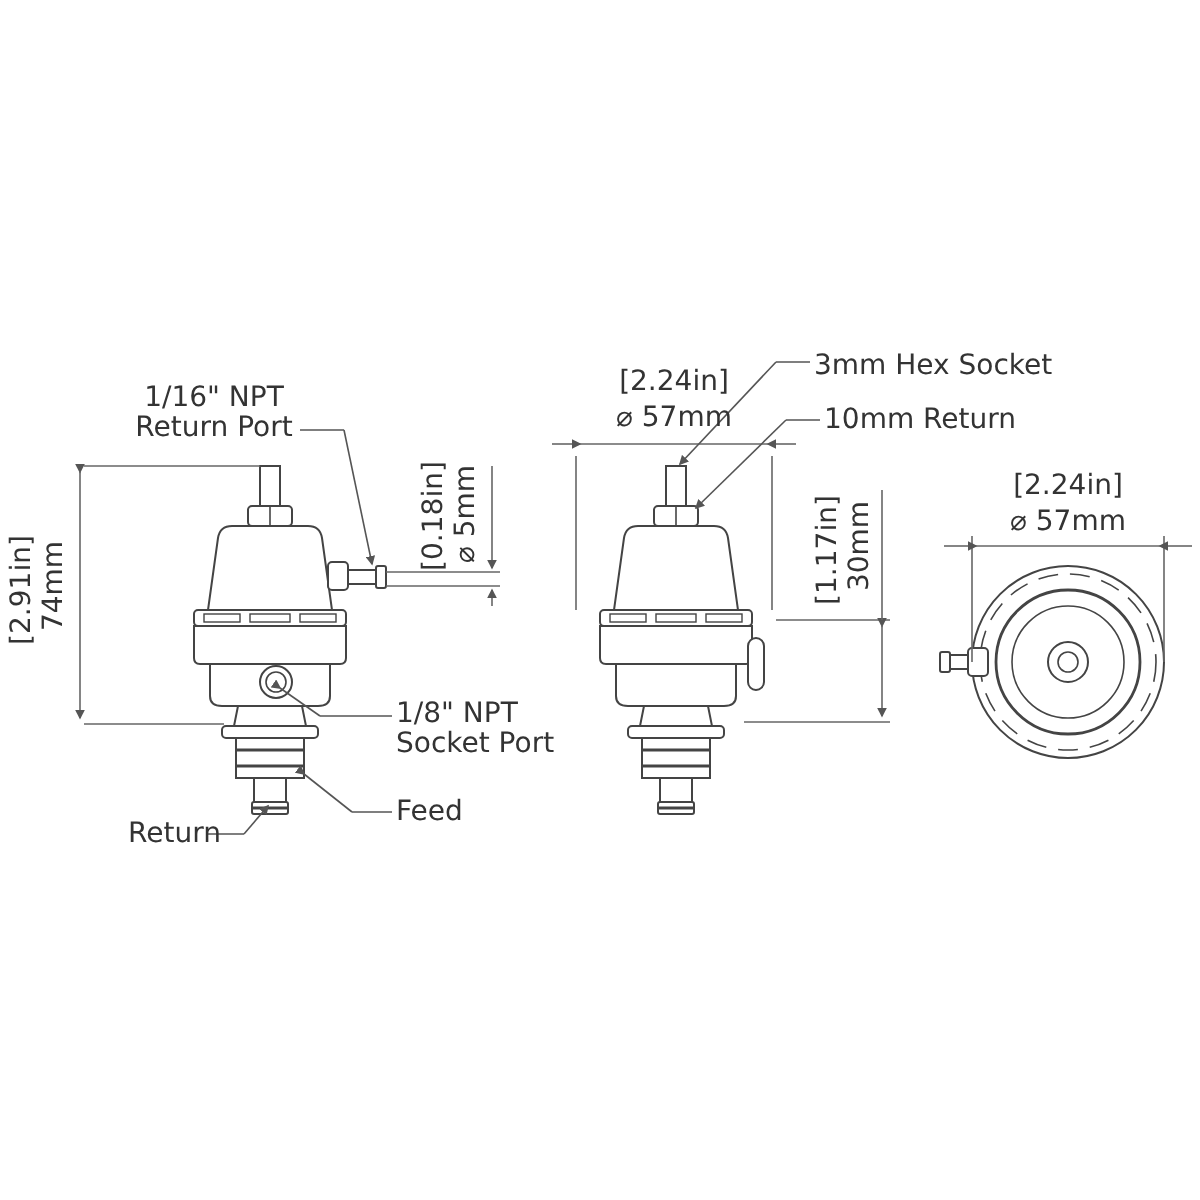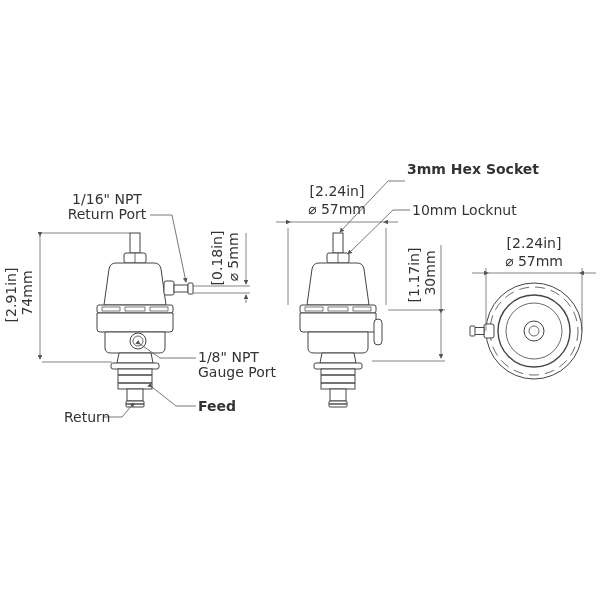--- a/index.html
+++ b/index.html
@@ -133,31 +133,31 @@
   <span>74mm</span>
 </div>
 <div class="vlbl" style="left:210px;top:288px;width:60px;">
   <span>[0.18in]</span>
 </div>
 <div class="vlbl" style="left:226px;top:285px;width:56px;">
   <span>⌀ 5mm</span>
 </div>
 <div class="lbl" style="left:198px;top:350px;">
   <div>1/8" NPT</div>
-  <div>Gauge Port</div>
+  <div>Socket Port</div>
 </div>
-<div class="lbl" style="left:198px;top:399px;font-weight:bold;">Feed</div>
+<div class="lbl" style="left:198px;top:399px;">Feed</div>
 <div class="lbl" style="left:52px;top:410px;margin-left:12px;">Return</div>
 
 <div class="lbl c" style="left:290px;top:184px;width:94px;">
   <div>[2.24in]</div>
   <div style="margin-top:3px;">⌀ 57mm</div>
 </div>
-<div class="lbl" style="left:407px;top:162px;font-weight:bold;">3mm Hex Socket</div>
-<div class="lbl" style="left:412px;top:203px;">10mm Locknut</div>
+<div class="lbl" style="left:407px;top:176px;">3mm Hex Socket</div>
+<div class="lbl" style="left:412px;top:203px;">10mm Return</div>
 <div class="vlbl" style="left:407px;top:305px;width:60px;">
   <span>[1.17in]</span>
 </div>
 <div class="vlbl" style="left:423px;top:300px;width:54px;">
   <span>30mm</span>
 </div>
 
 <div class="lbl c" style="left:486px;top:236px;width:96px;">
   <div>[2.24in]</div>
   <div style="margin-top:3px;">⌀ 57mm</div>

